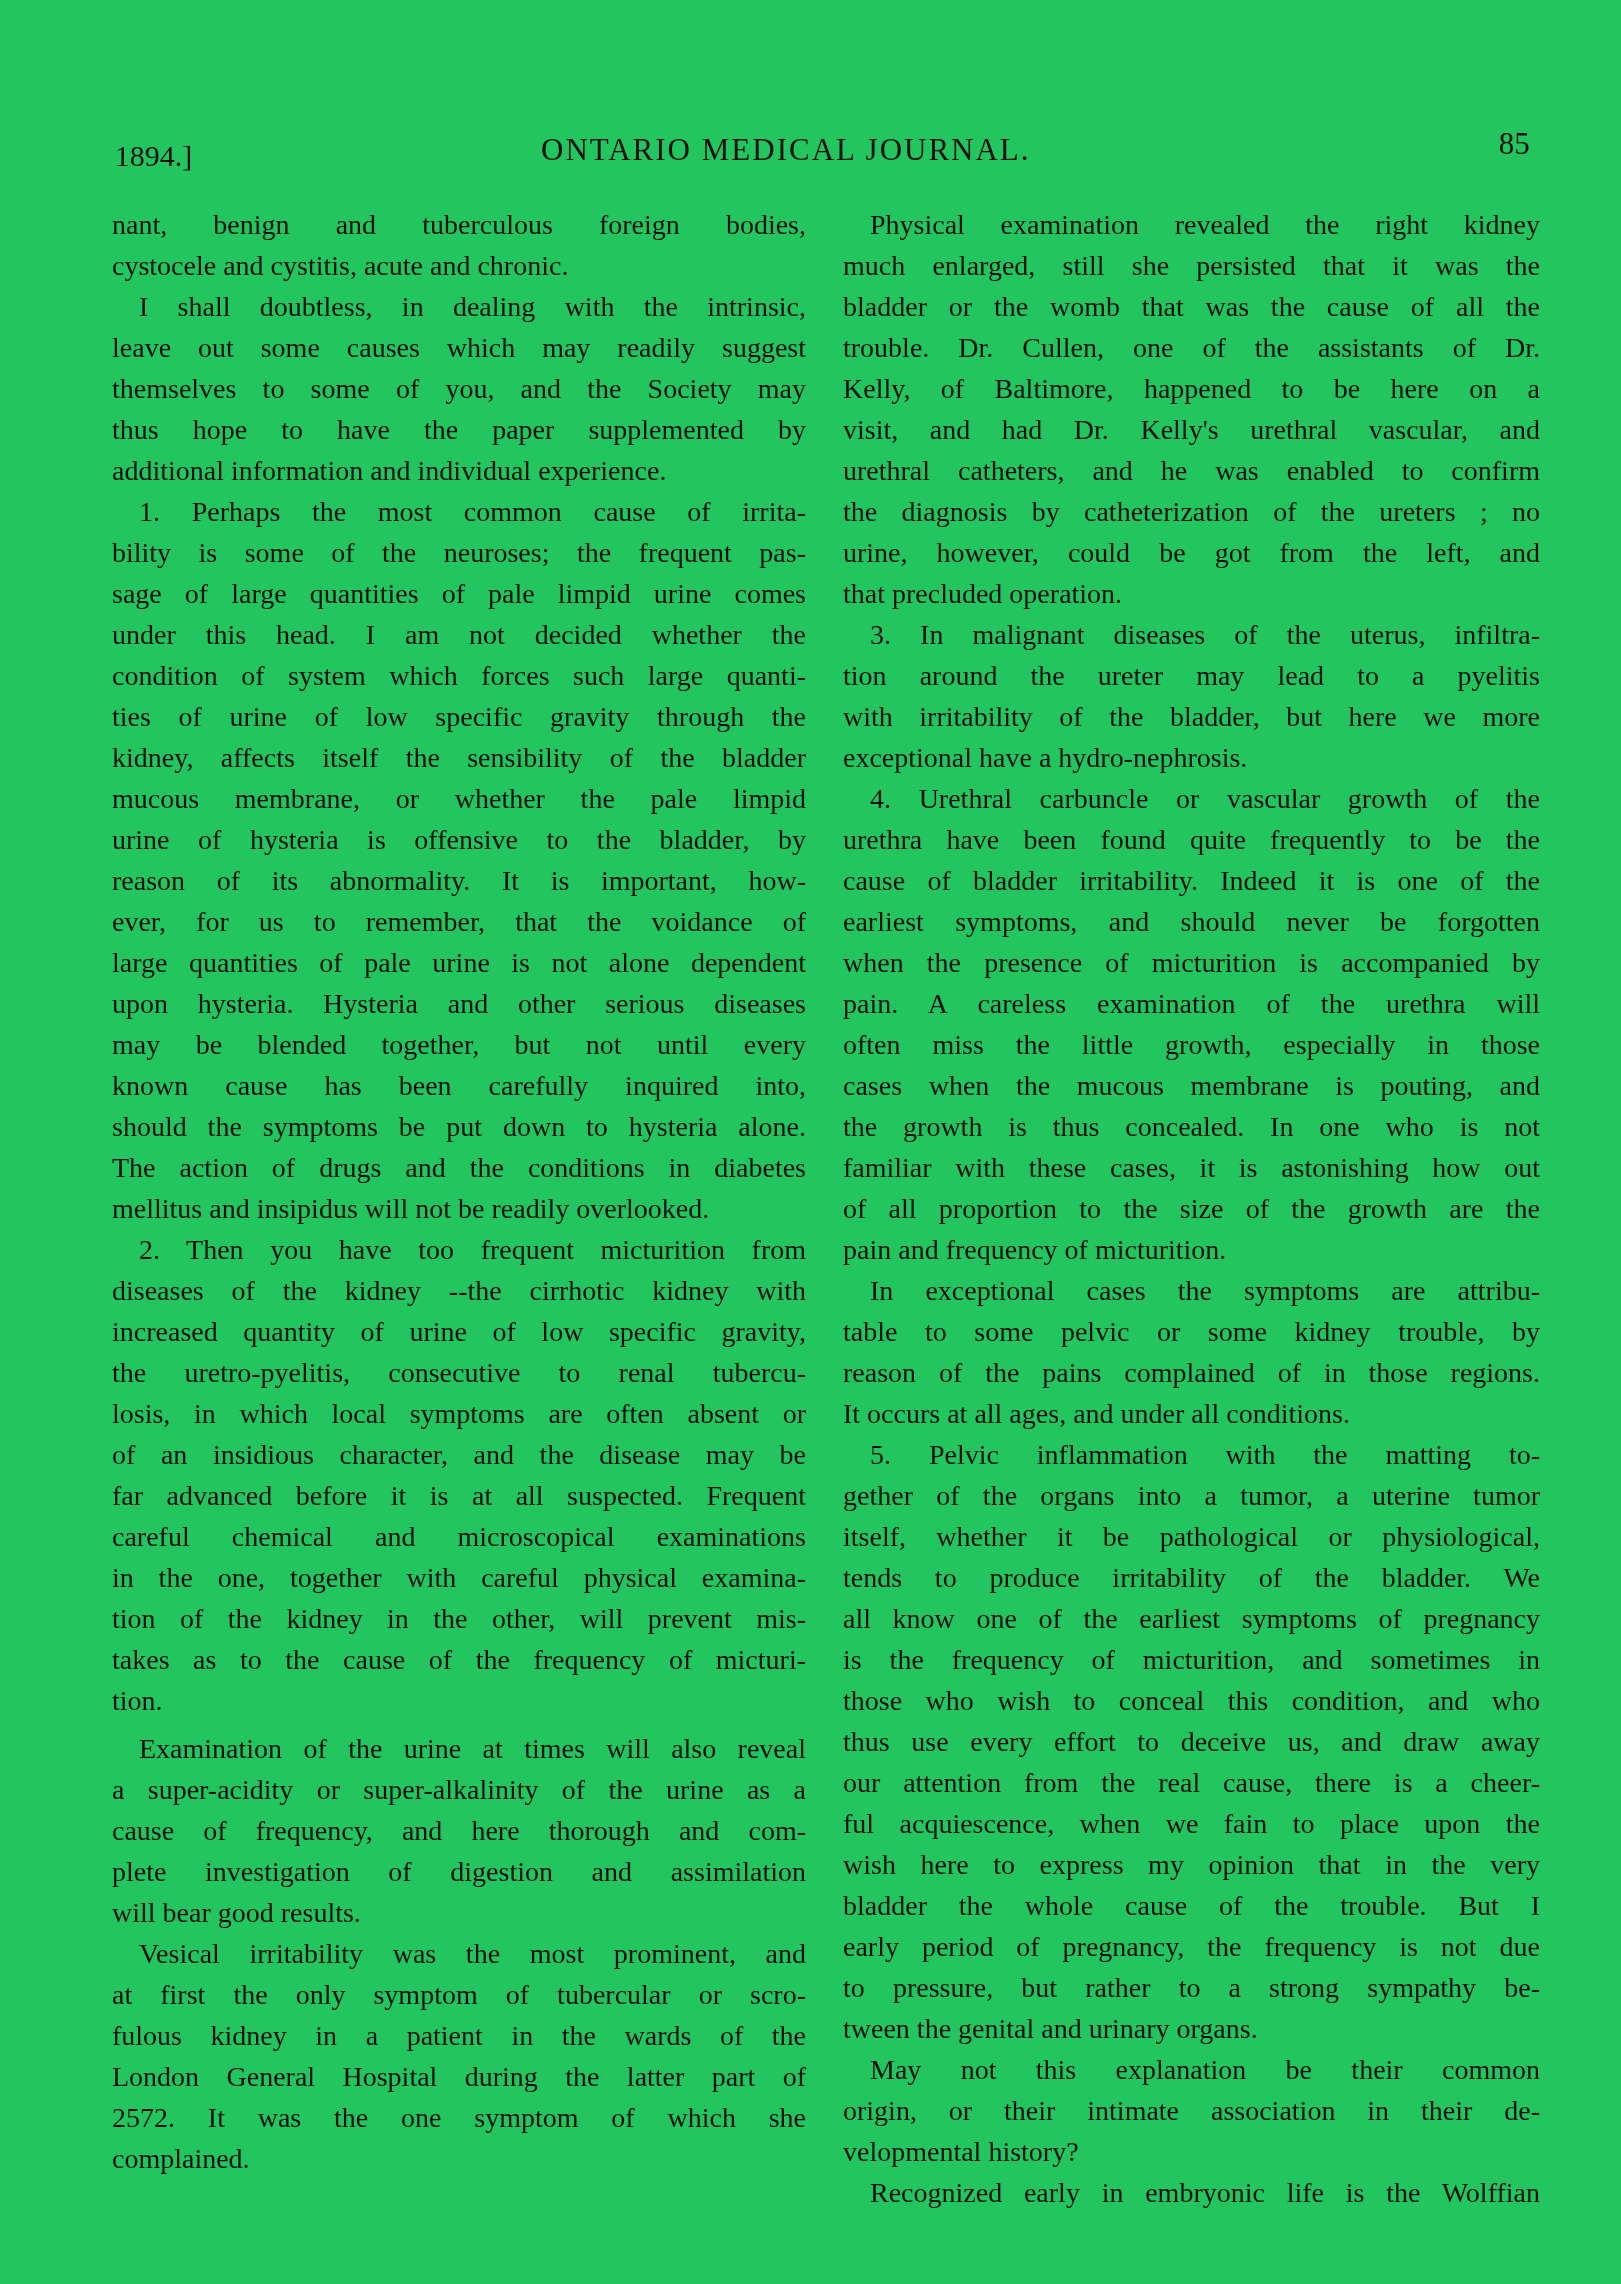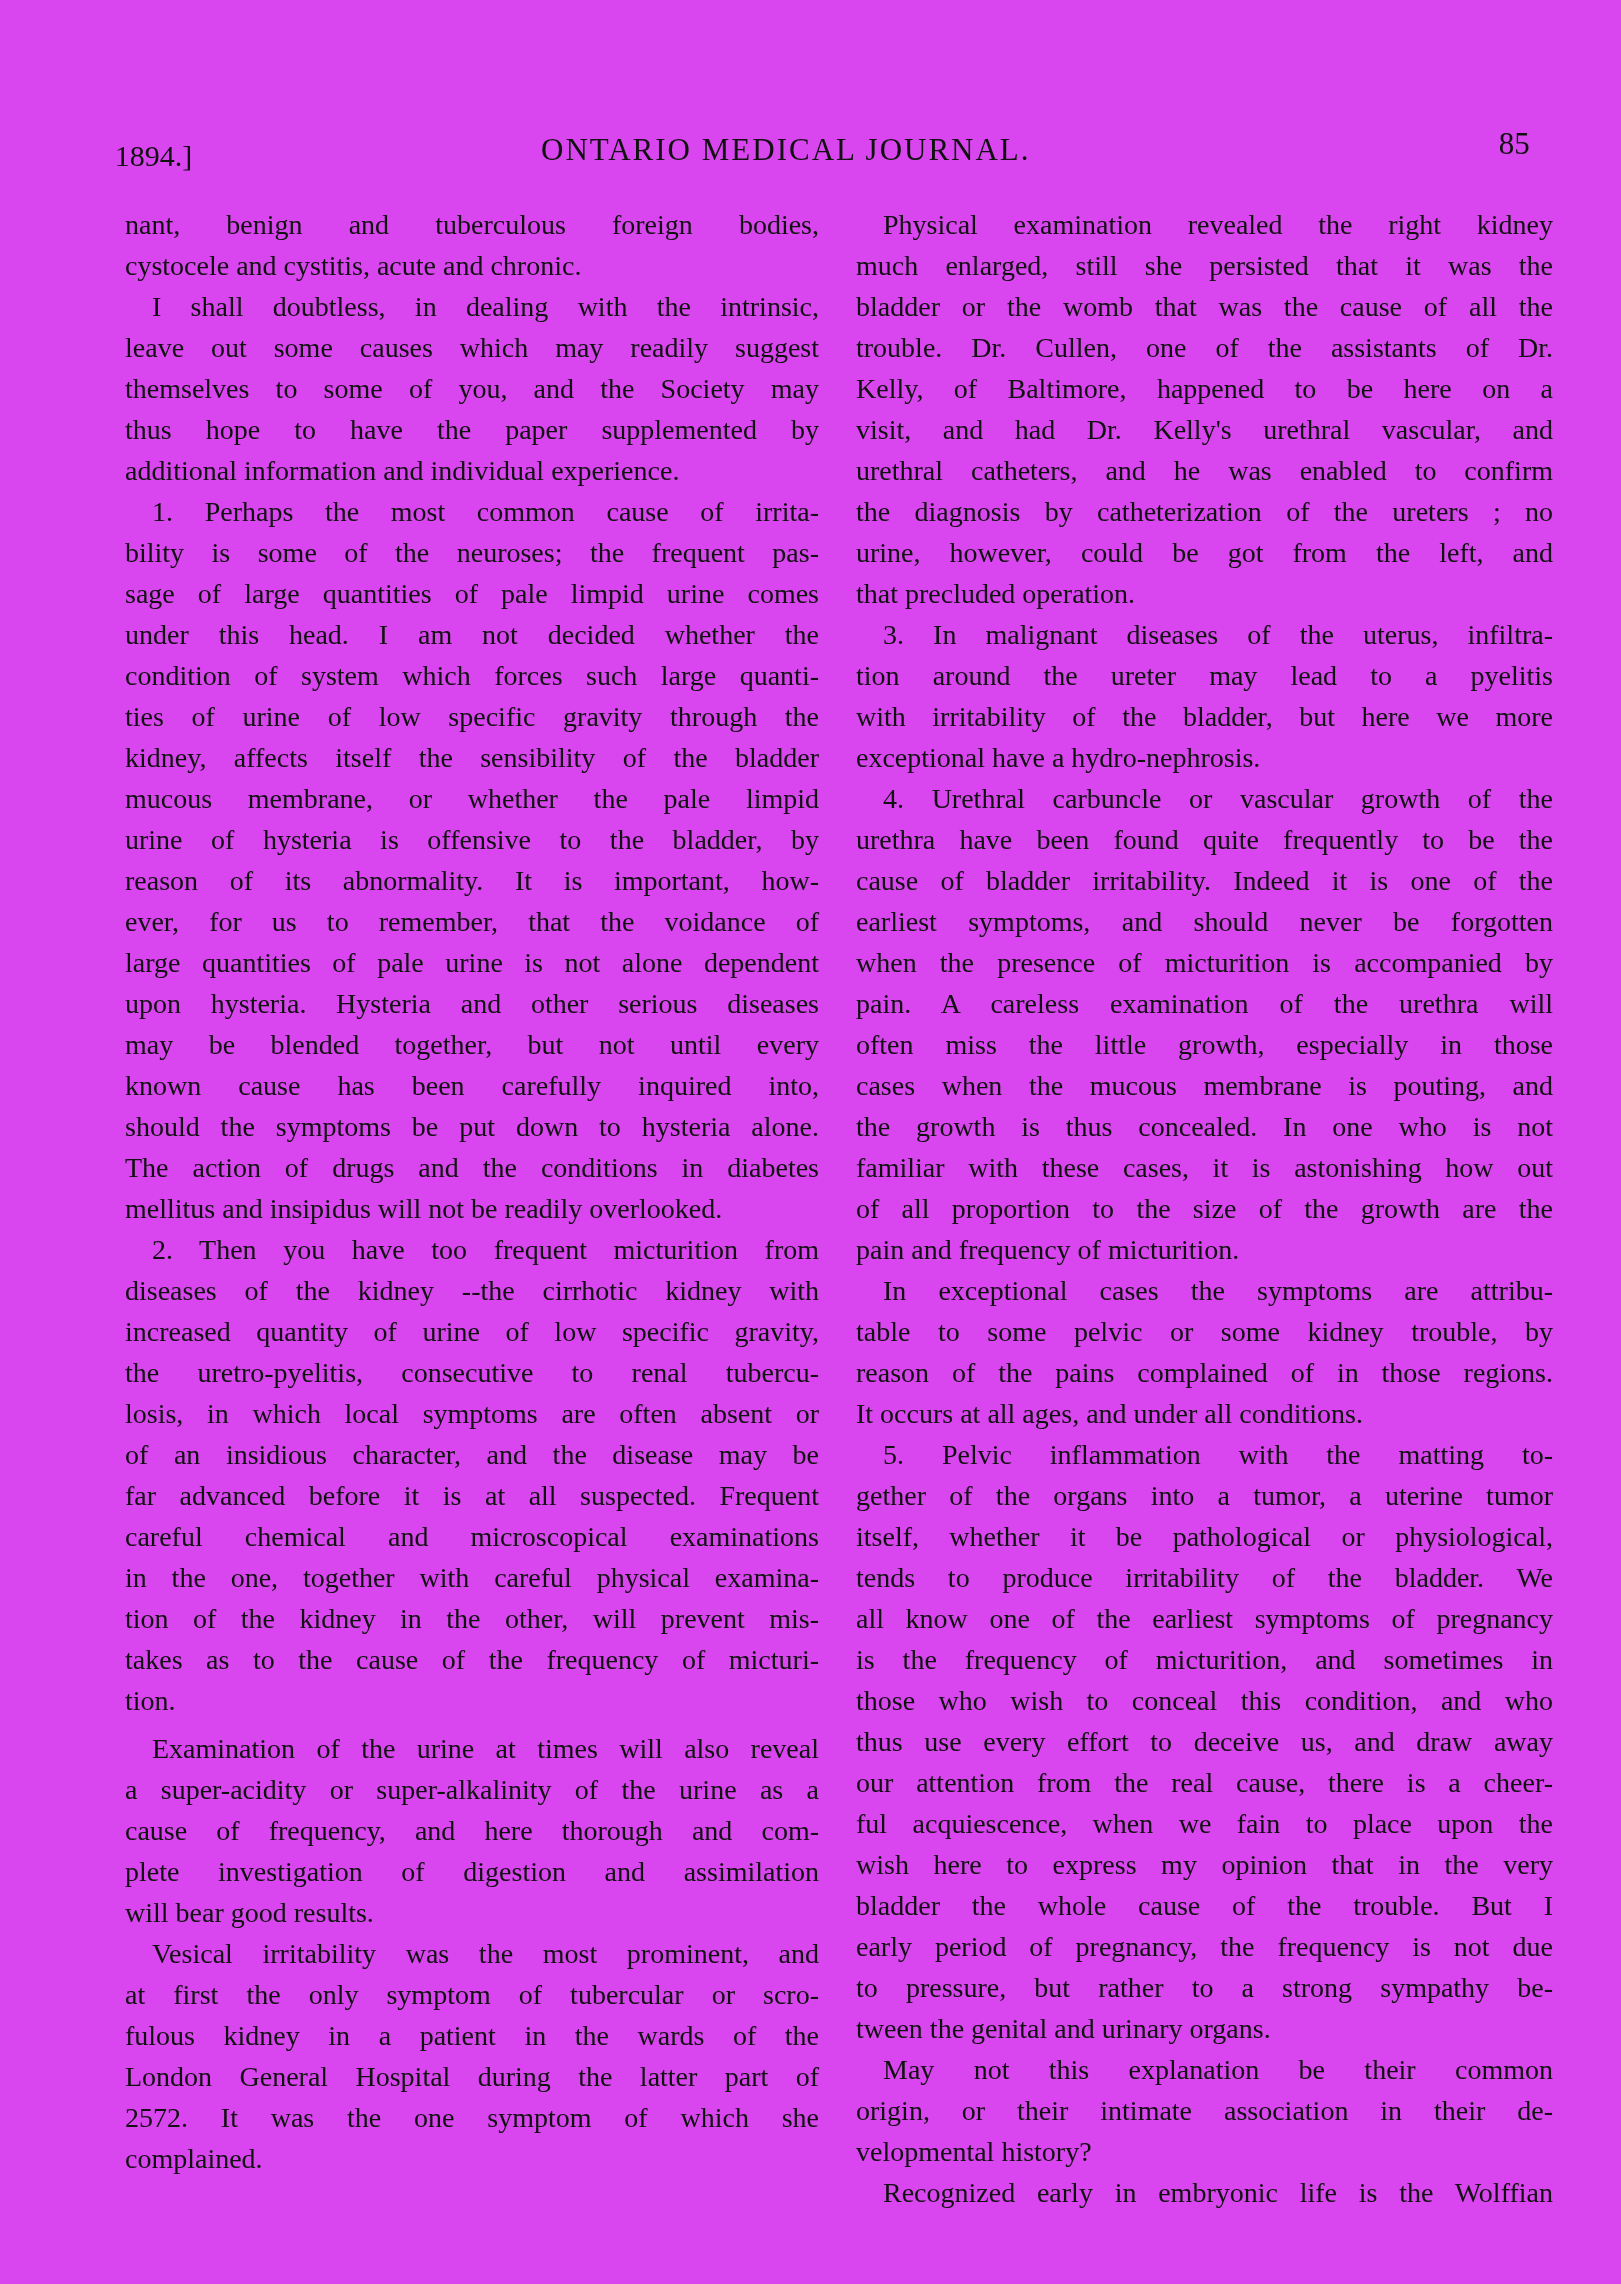--- a/index.html
+++ b/index.html
@@ -1,22 +1,22 @@
 <!DOCTYPE html>
 <html style="font-size:10.8px"><head>
 <meta charset="utf-8">
 <style>
   html, body { margin: 0; padding: 0; background: #ffffff; }
   body { width: 1622px; height: 2284px; position: relative; overflow: hidden; }
-  .page { position: absolute; left: 0; top: 0; width: 1622px; height: 2284px; background: #d946ef; color: #111; font-family: "Liberation Serif", "DejaVu Serif", serif; }
+  .page { position: absolute; left: 0; top: 0; width: 1622px; height: 2284px; background: #22c55e; color: #111; font-family: "Liberation Serif", "DejaVu Serif", serif; }
   .running-head { position: absolute; top: 129px; left: 108px; width: 1442px; height: 47px; font-size: 31px; }
   .rh-year { position: absolute; left: 6.8px; top: 9.5px; font-size: 30px; }
   .rh-title { position: absolute; left: 433px; top: 2.7px; letter-spacing: 2px; font-size: 31px; text-align: center; }
   .rh-page { position: absolute; right: 20.3px; top: -2.7px; font-size: 31px; text-align: center; }
-  .col { position: absolute; top: 204px; font-size: 28px; line-height: 41px; margin-left: 13px; }
+  .col { position: absolute; top: 204px; font-size: 28px; line-height: 41px; }
   .col-left { left: 112px; width: 694px; }
   .col-right { left: 843px; width: 697px; }
   .line { display: block; height: 41px; white-space: nowrap; text-align: justify; text-align-last: justify; overflow: visible; }
   .line.last { text-align-last: left; }
   .line.indent { padding-left: 27px; }
   .line.gap { margin-top: 6.8px; }
 </style>
 </head>
 <body>
 

